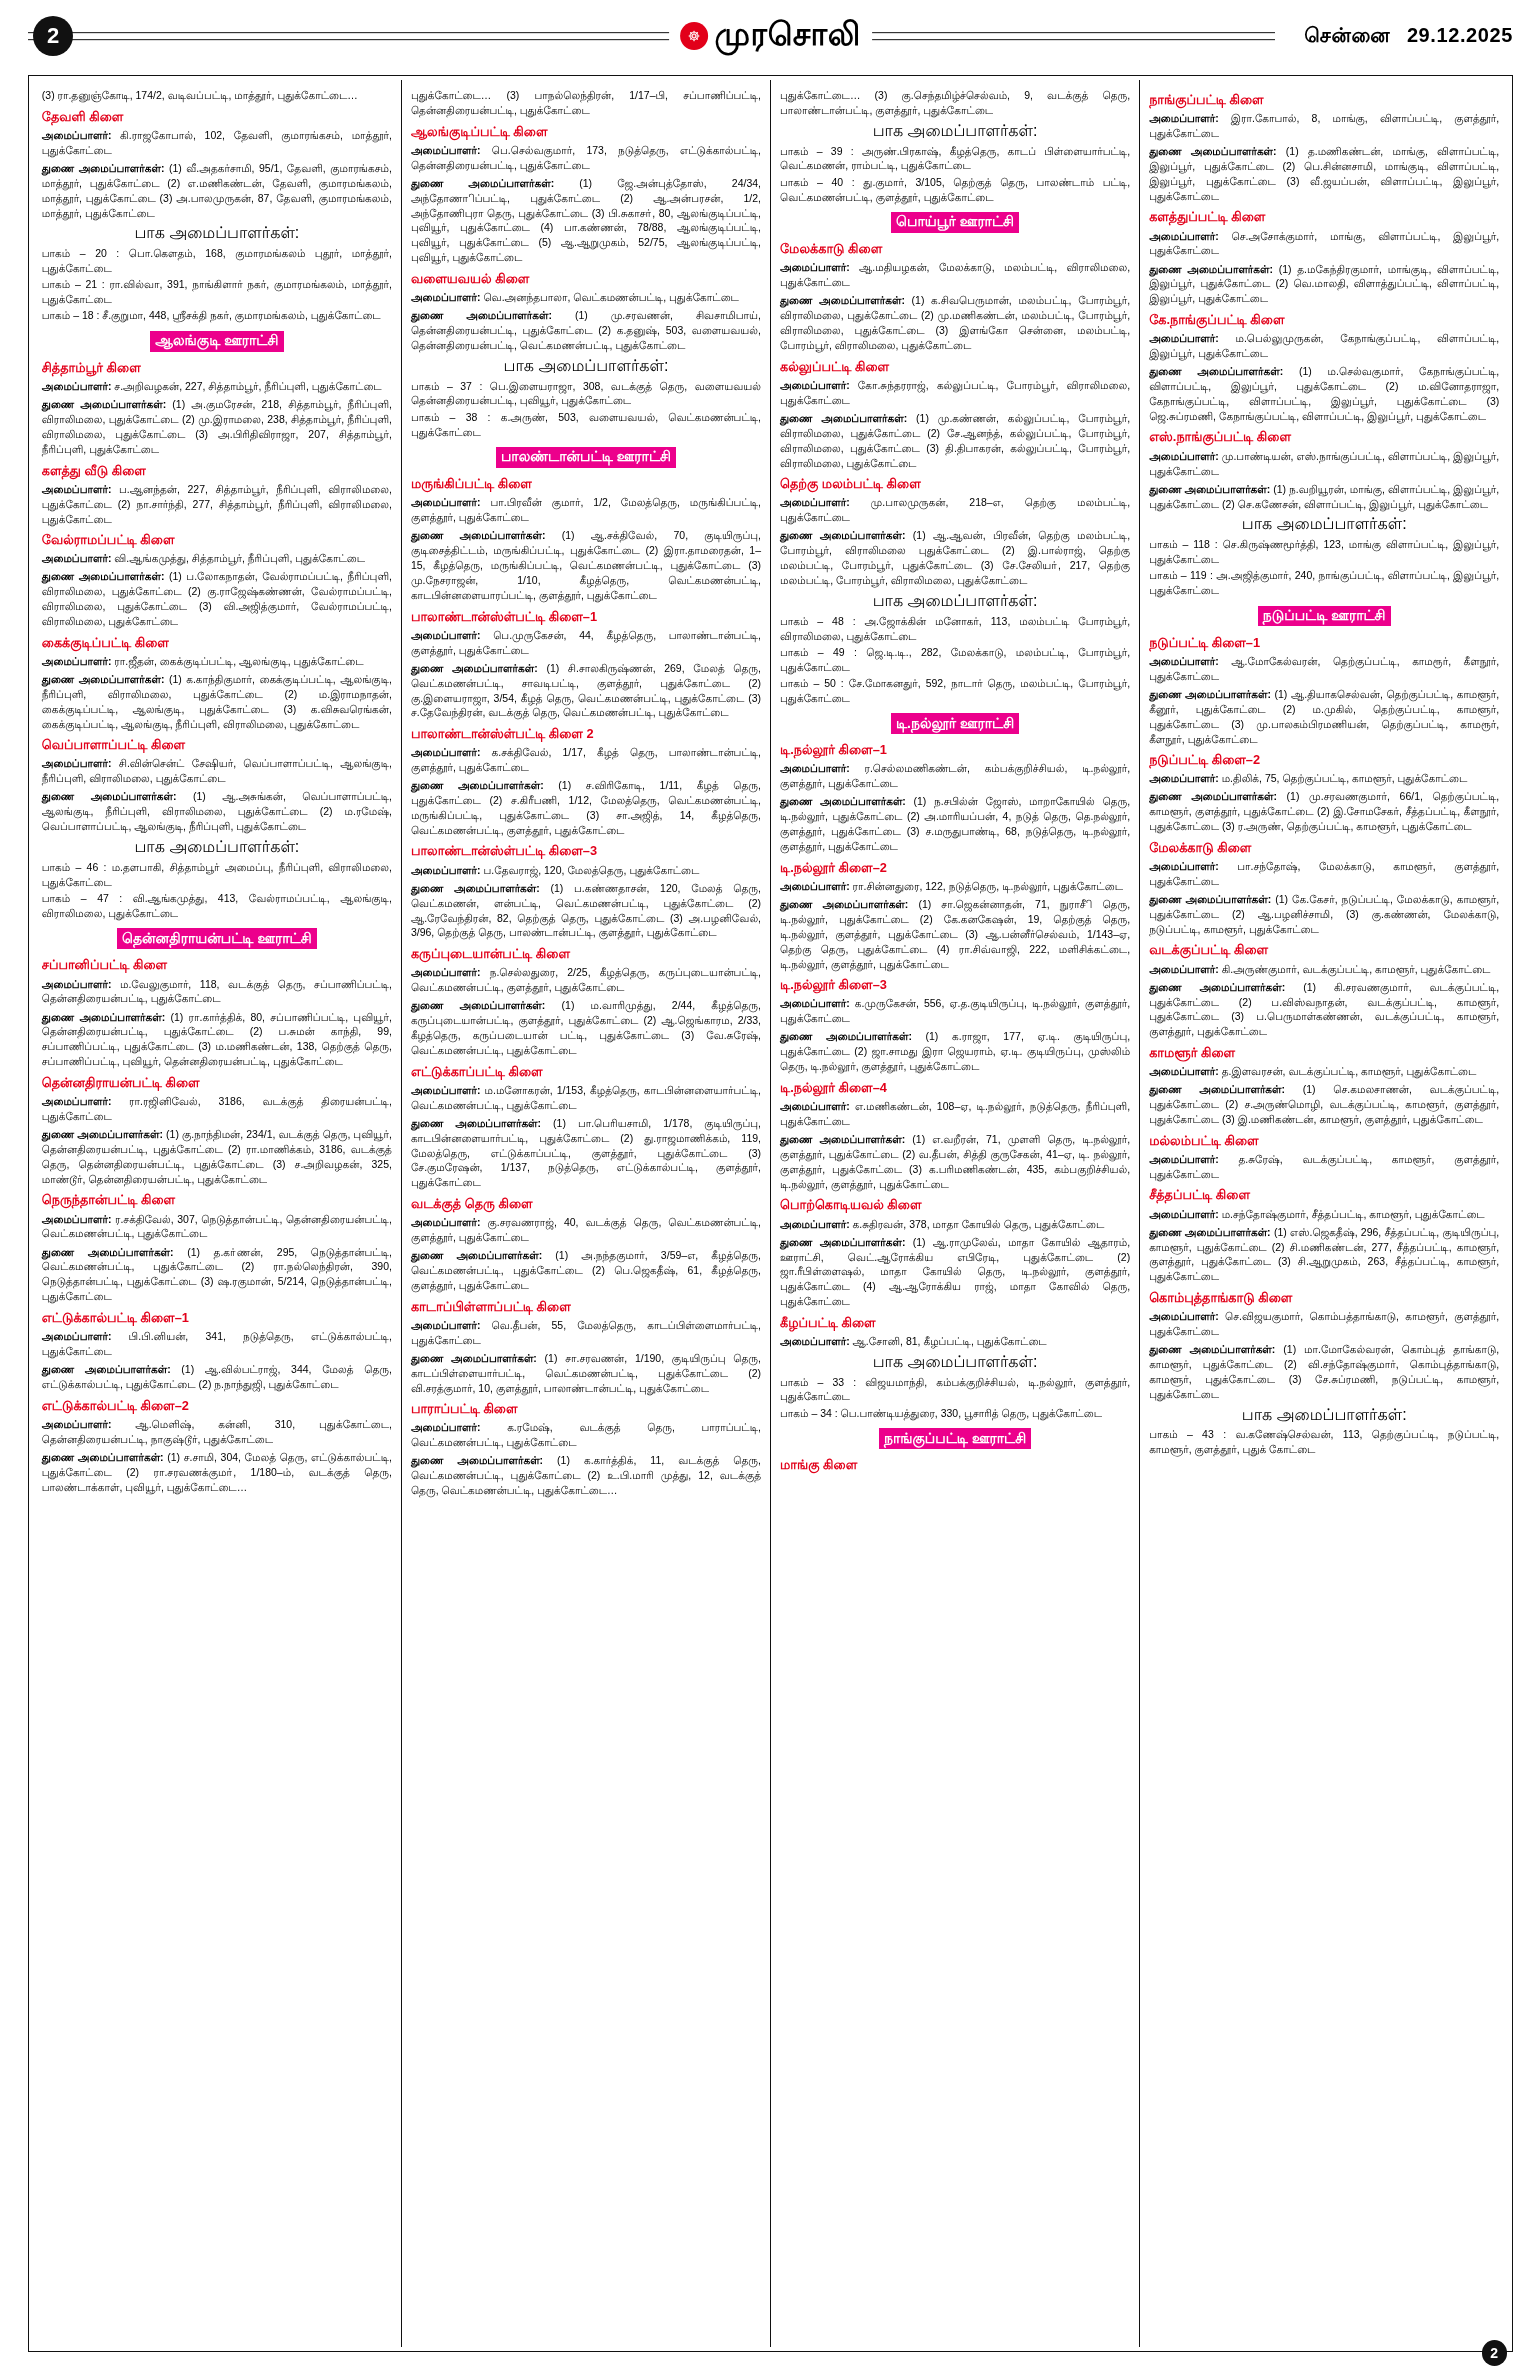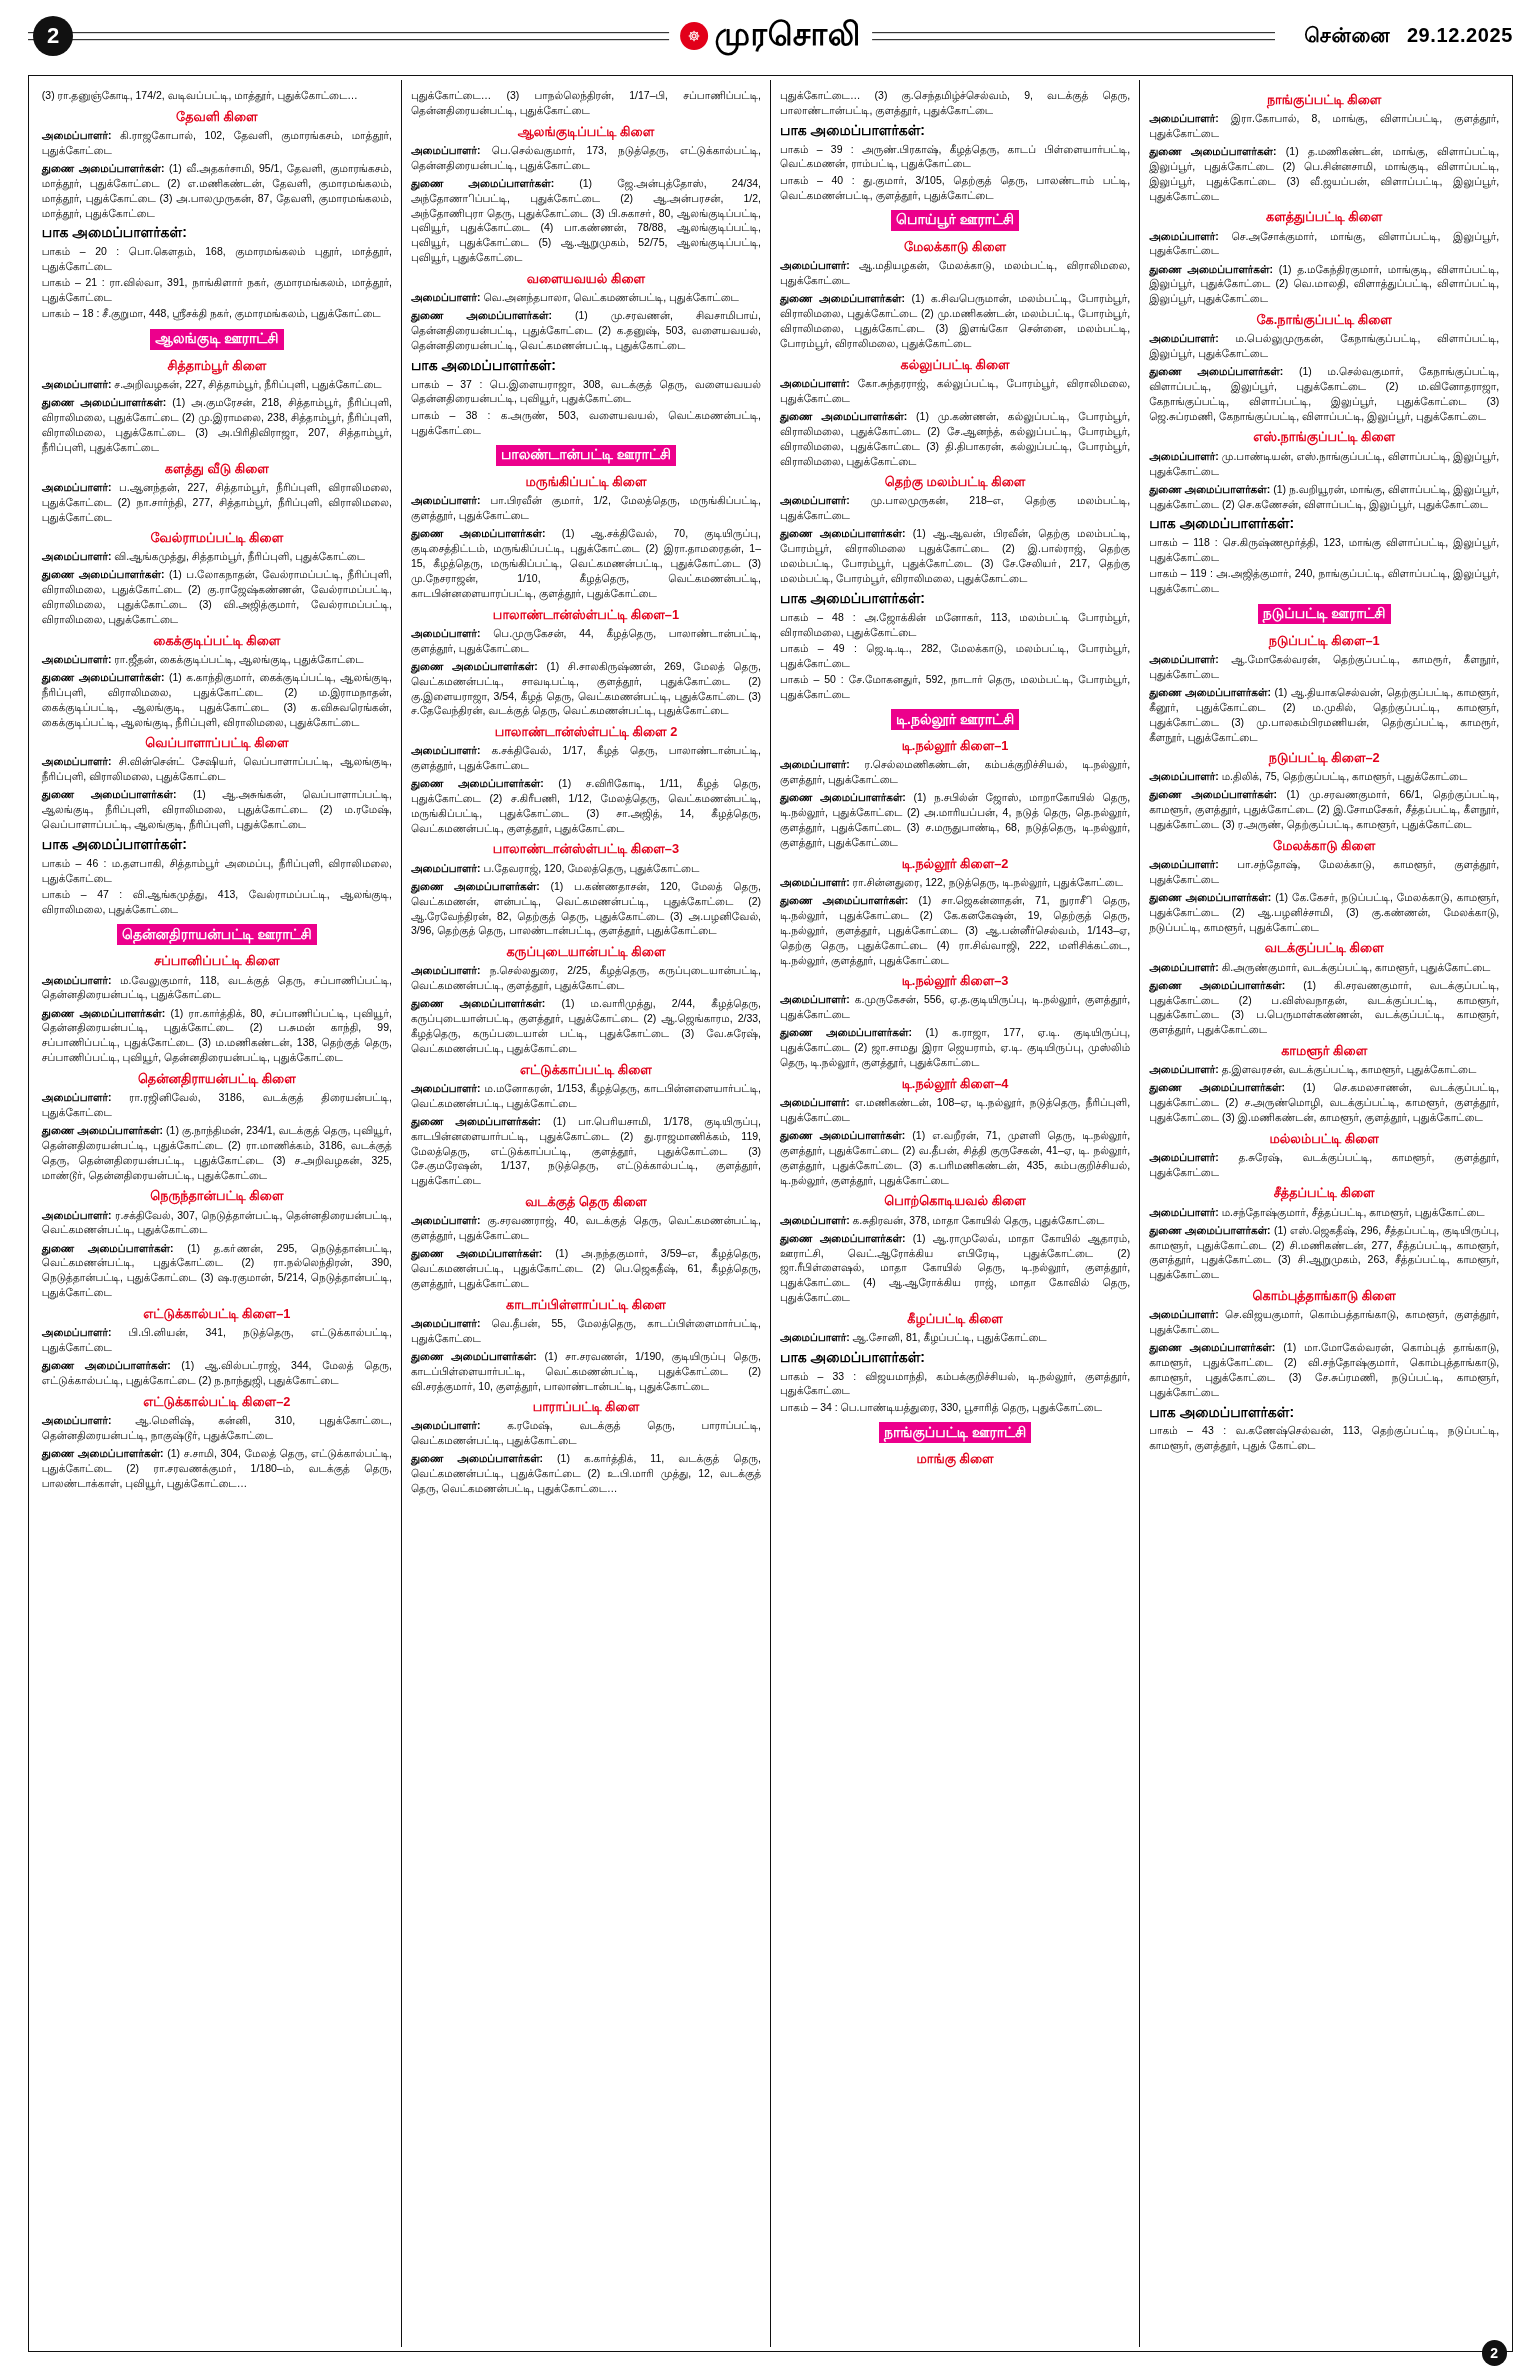--- a/index.html
+++ b/index.html
@@ -12,26 +12,26 @@
   .mast-center{position:absolute;left:50%;transform:translateX(-50%);z-index:3;background:#fff;padding:0 11.5px;display:flex;align-items:center;gap:6.4px;}
   .mast-logo{width:28px;height:28px;border-radius:50%;background:#e2001a;display:flex;align-items:center;justify-content:center;color:#fff;font-size:14px;}
   .mast-title{font-size:32px;font-weight:bold;letter-spacing:0.6px;}
   .mast-right{position:absolute;right:0;z-index:3;background:#fff;padding-left:12.8px;font-size:20px;font-weight:bold;letter-spacing:0.6px;}
   .mast-right .city{margin-right:16.6px;margin-left:16px;}
   
   .frame{position:absolute;left:28px;right:28px;top:75px;bottom:25.5px;border:1.9px solid #111;box-sizing:border-box;display:flex;padding:3.8px 3.8px;}
   .col{flex:1 1 0;padding:6.4px 9px 6.4px 9px;box-sizing:border-box;overflow:hidden;}
   .col + .col{border-left:1.3px solid #111;}
   
-  .hdr-red{color:#e2001a;font-weight:bold;text-align:center;font-size:12.8px;margin:5.7px 0 3.2px;line-height:1.25;}
+  .hdr-red{color:#e2001a;font-weight:bold;font-size:12.8px;margin:5.7px 0 3.2px;line-height:1.25;}
   .hdr-pink{display:inline-block;background:#ec008c;color:#fff;font-weight:bold;font-size:14px;padding:1.3px 5.1px 1.9px;margin:6.4px 0 2.6px;line-height:1.25;}
   .hdr-pink-wrap{text-align:center;}
   .para{font-size:10.5px;line-height:1.42;text-align:justify;margin:1.9px 0 3.2px;}
   .para b{font-weight:bold;}
-  .sub-center{font-size:14px;font-weight:bold;text-align:left;margin:3.8px 0 1.9px;}
+  .sub-center{font-size:16px;font-weight:normal;text-align:center;margin:3.8px 0 1.9px;}
   .pagam{font-size:10.5px;line-height:1.42;margin:1.3px 0;text-align:justify;}
   
   .foot-num{position:absolute;right:34px;bottom:11.5px;width:25.5px;height:25.5px;border-radius:50%;background:#111;color:#fff;font-size:14px;font-weight:bold;display:flex;align-items:center;justify-content:center;}
 </style>
 </head>
 <body>
 
 <div class="page">
 
   <div class="masthead">

